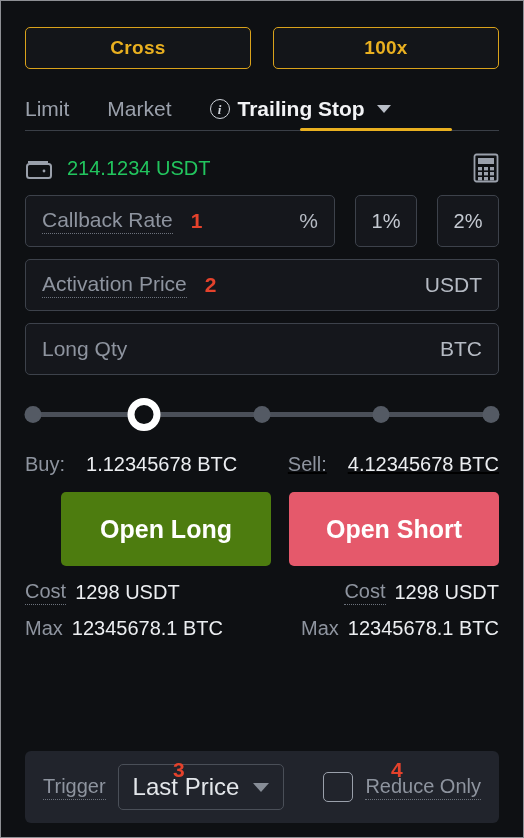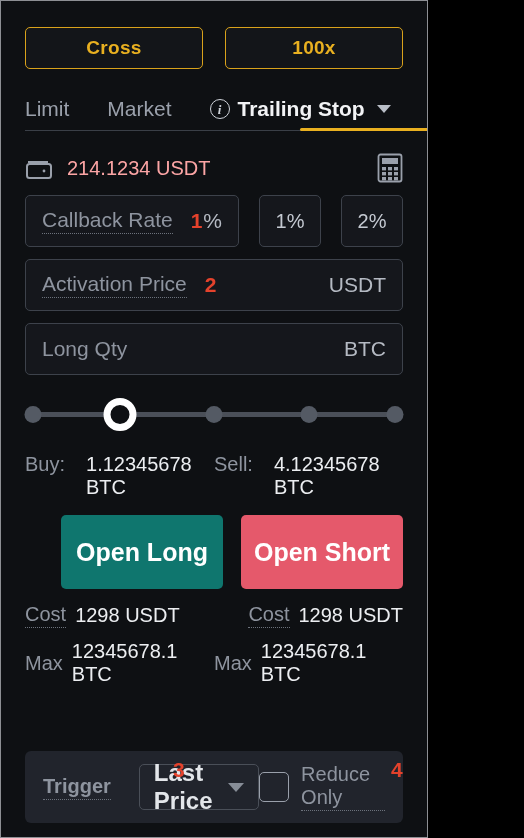--- a/index.html
+++ b/index.html
@@ -4,21 +4,21 @@
 <style>
   * { box-sizing: border-box; margin: 0; padding: 0; }
 
   html, body {
     background: #000;
     font-family: "Liberation Sans", sans-serif;
   }
 
   .screen {
     position: relative;
-    width: 428px;
+    width: 524px;
     height: 838px;
     background: #0e1013;
     border: 1px solid #8d8f94;
     overflow: hidden;
   }
 
   
   .mode-row {
     display: flex;
     gap: 22px;
@@ -105,21 +105,21 @@
   
   .balance-row {
     display: flex;
     align-items: center;
     padding: 16px 24px 0 24px;
     height: 58px;
   }
   .wallet-icon { width: 28px; height: 24px; flex: none; }
   .balance-text {
     margin-left: 14px;
-    color: #fca5a5;
+    color: #22c55e;
     font-size: 20px;
   }
   .calc-icon { margin-left: auto; width: 26px; height: 30px; cursor: pointer; }
 
   
   .fields { padding: 6px 24px 0 24px; }
 
   .field-row { display: flex; gap: 20px; margin-bottom: 12px; }
 
   .field {
@@ -203,21 +203,21 @@
     cursor: grab;
   }
 
   
   .bs-row {
     display: flex;
     padding: 16px 24px 0 24px;
     font-size: 20px;
   }
   .bs-col { flex: 1; display: flex; gap: 21px; }
-  .bs-col.right { justify-content: flex-end; }
+  .bs-col.right { justify-content: flex-end; text-decoration: underline; }
   .bs-label { color: #8e949f; }
   .bs-value { color: #eceef1; }
 
   
   .actions {
     display: flex;
     gap: 18px;
     padding: 16px 24px 0 24px;
   }
   .action-btn {
@@ -227,21 +227,21 @@
     border-radius: 5px;
     color: #ffffff;
     font-size: 25px;
     font-weight: bold;
     font-family: "Liberation Sans", sans-serif;
     display: flex;
     align-items: center;
     justify-content: center;
     cursor: pointer;
   }
-  .long { background: #0f766e; margin-left: 36px; }
+  .long { background: #4d7c0f; margin-left: 36px; }
   .short { background: #e5596b; }
 
   
   .cm-grid {
     padding: 14px 24px 0 24px;
   }
   .cm-line {
     display: flex;
     font-size: 20px;
     margin-bottom: 12px;
@@ -256,21 +256,21 @@
     position: absolute;
     left: 24px; right: 24px;
     bottom: 14px;
     height: 72px;
     background: #21242c;
     border-radius: 6px;
     display: flex;
     align-items: center;
     padding: 0 18px;
   }
-  .trigger-group { display: flex; align-items: center; gap: 28px; font-weight: bold; }
+  .trigger-group { display: flex; align-items: center; gap: 12px; }
   .trigger-label { font-size: 20px; color: #8e949f; }
   .select {
     position: relative;
     height: 46px;
     border: 1px solid #4a4f58;
     border-radius: 5px;
     display: flex;
     align-items: center;
     gap: 14px;
     padding: 0 14px;

